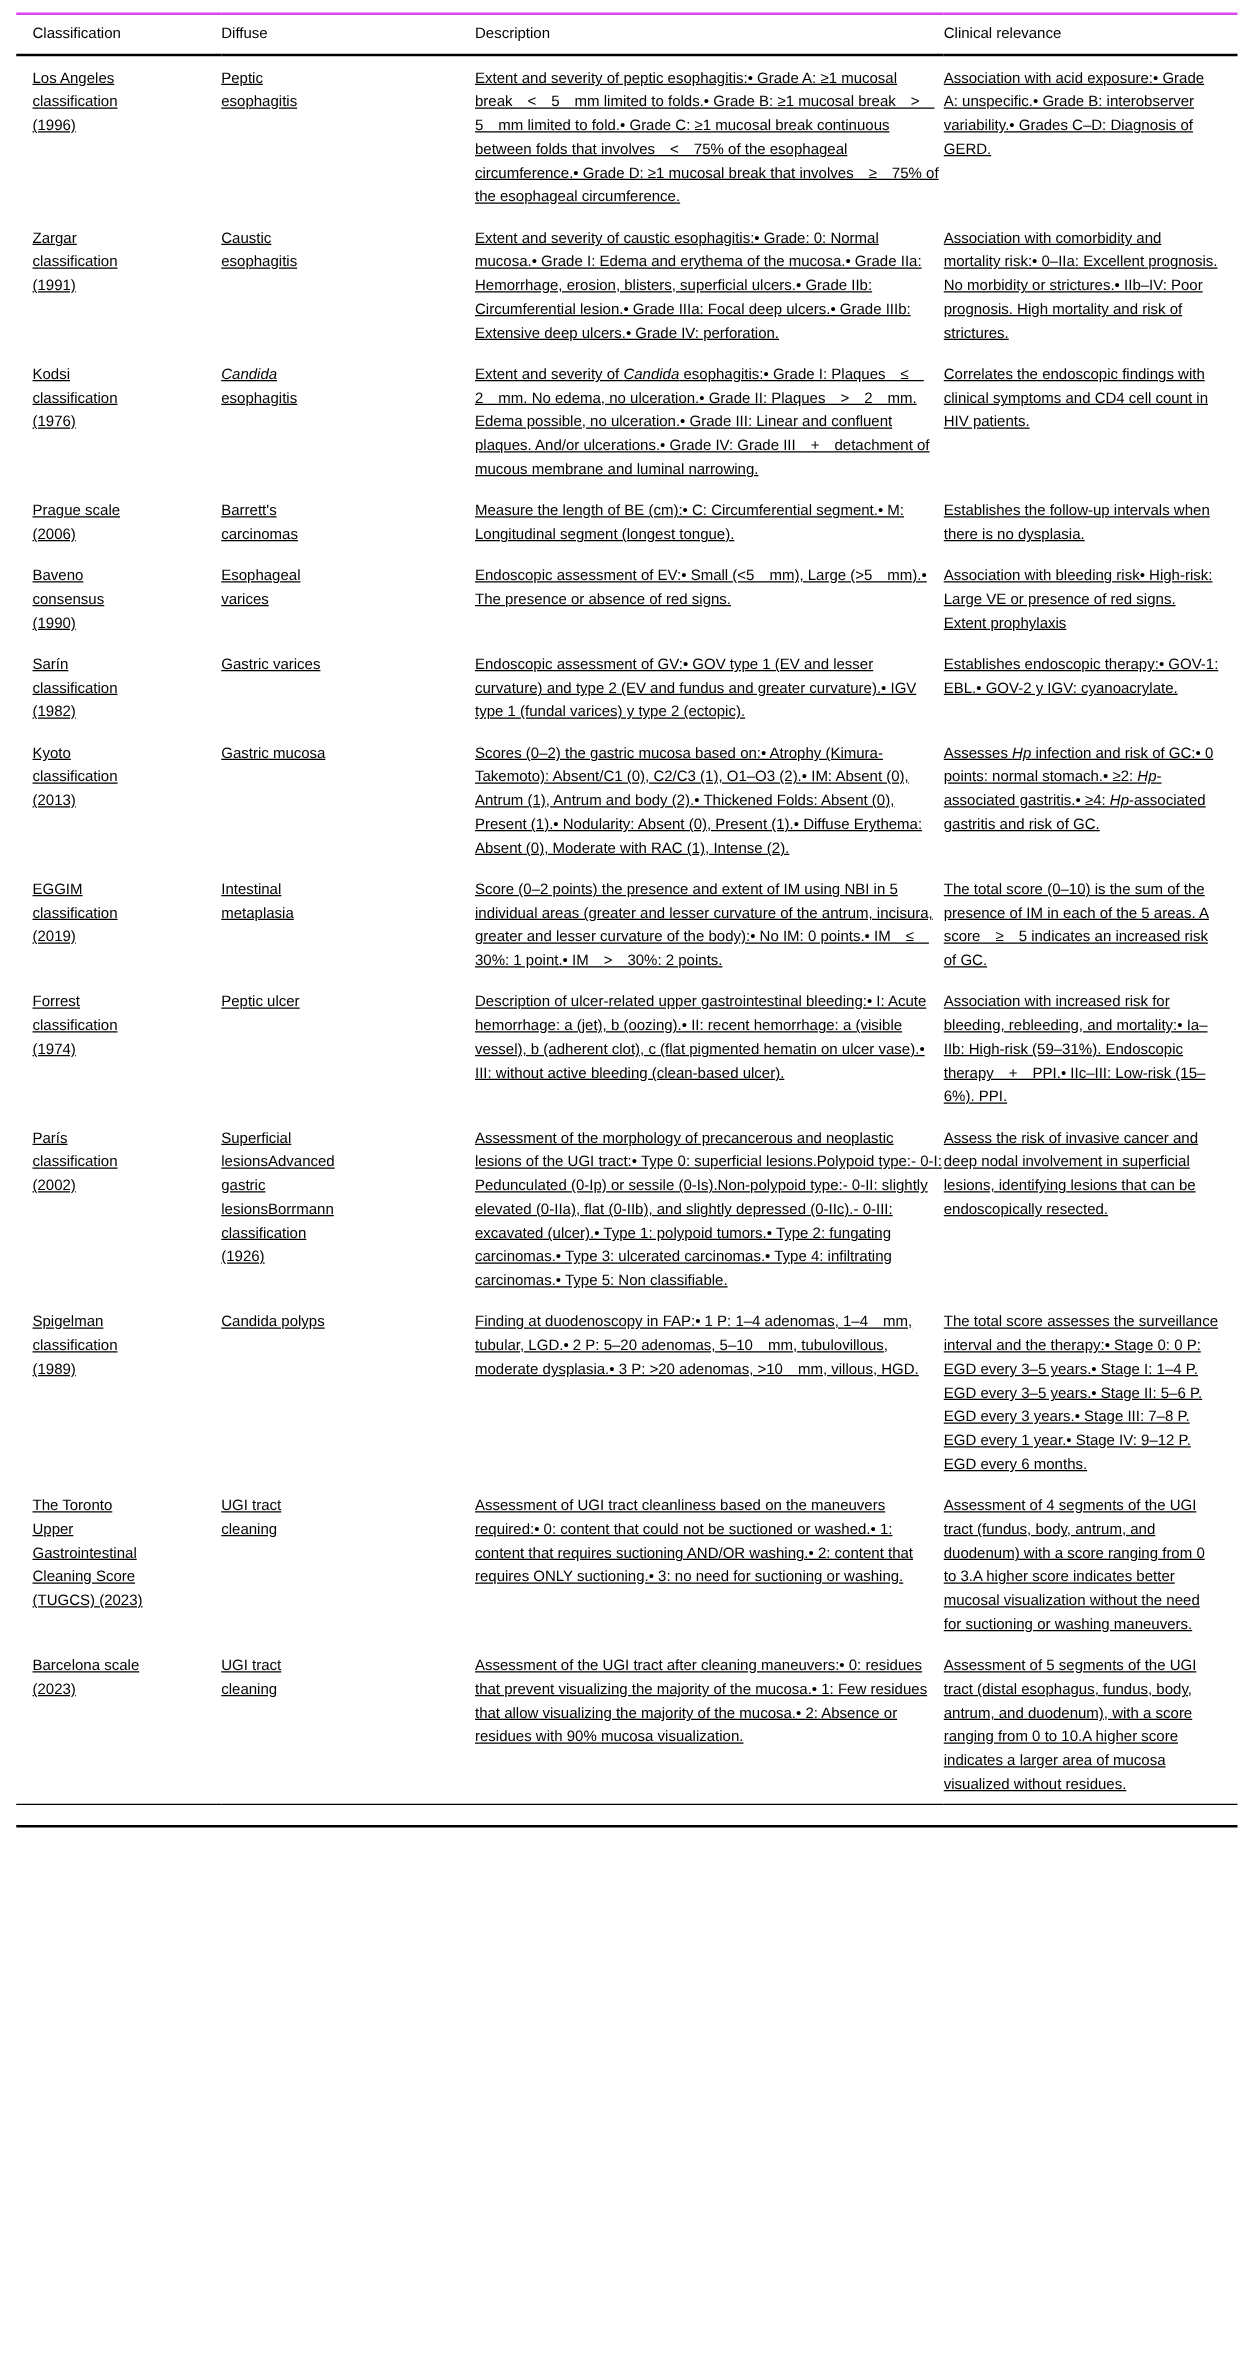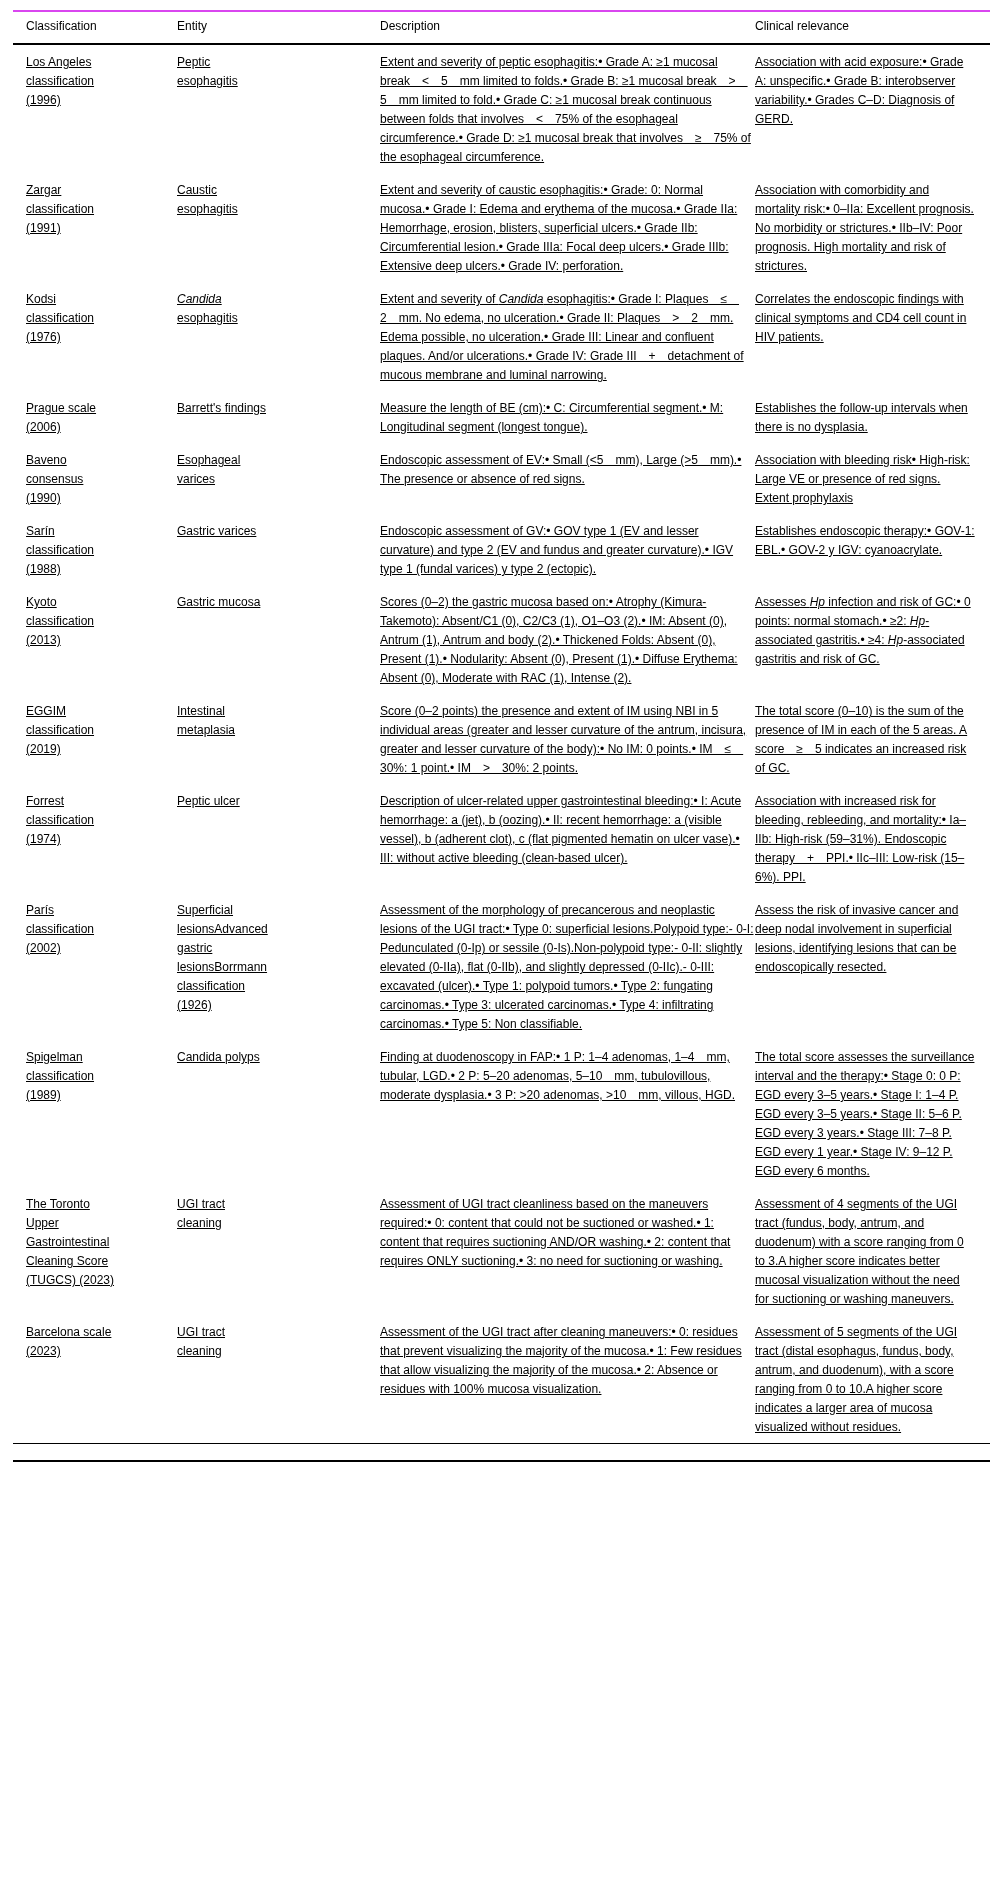--- a/index.html
+++ b/index.html
@@ -65,21 +65,21 @@
           <col class="c-entity">
           <col class="c-desc">
           <col class="c-clin">
       </colgroup>
       <thead>
         <tr>
           <th>
               <span class="inner inner-class">Classification</span>
             </th>
           <th>
-              <span class="inner inner-entity">Entity</span>
+              <span class="inner inner-entity">Diffuse</span>
             </th>
           <th>
               <span class="inner inner-desc">Description</span>
             </th>
           <th>
               <span class="inner inner-clinical">Clinical relevance</span>
             </th>
         </tr>
       </thead>
       <tbody>
@@ -126,21 +126,21 @@
     <td>
               <span class="inner inner-clinical">Correlates the endoscopic findings with clinical symptoms and CD4 cell count in HIV patients.</span>
             </td>
   </tr>
 
   <tr>
     <td>
               <span class="inner inner-class">Prague scale (2006)</span>
             </td>
     <td>
-              <span class="inner inner-entity">Barrett's findings</span>
+              <span class="inner inner-entity">Barrett's carcinomas</span>
             </td>
     <td>
               <span class="inner inner-desc">Measure the length of BE (cm):• C: Circumferential segment.• M: Longitudinal segment (longest tongue).</span>
             </td>
     <td>
               <span class="inner inner-clinical">Establishes the follow-up intervals when there is no dysplasia.</span>
             </td>
   </tr>
 
   <tr>
@@ -153,21 +153,21 @@
     <td>
               <span class="inner inner-desc">Endoscopic assessment of EV:• Small (&lt;5  mm), Large (&gt;5  mm).• The presence or absence of red signs.</span>
             </td>
     <td>
               <span class="inner inner-clinical">Association with bleeding risk• High-risk: Large VE or presence of red signs. Extent prophylaxis</span>
             </td>
   </tr>
 
   <tr>
     <td>
-              <span class="inner inner-class">Sarín classification (1988)</span>
+              <span class="inner inner-class">Sarín classification (1982)</span>
             </td>
     <td>
               <span class="inner inner-entity">Gastric varices</span>
             </td>
     <td>
               <span class="inner inner-desc">Endoscopic assessment of GV:• GOV type 1 (EV and lesser curvature) and type 2 (EV and fundus and greater curvature).• IGV type 1 (fundal varices) y type 2 (ectopic).</span>
             </td>
     <td>
               <span class="inner inner-clinical">Establishes endoscopic therapy:• GOV-1: EBL.• GOV-2 y IGV: cyanoacrylate.</span>
             </td>
@@ -264,21 +264,21 @@
   </tr>
 
   <tr>
     <td>
               <span class="inner inner-class">Barcelona scale (2023)</span>
             </td>
     <td>
               <span class="inner inner-entity">UGI tract cleaning</span>
             </td>
     <td>
-              <span class="inner inner-desc">Assessment of the UGI tract after cleaning maneuvers:• 0: residues that prevent visualizing the majority of the mucosa.• 1: Few residues that allow visualizing the majority of the mucosa.• 2: Absence or residues with 100% mucosa visualization.</span>
+              <span class="inner inner-desc">Assessment of the UGI tract after cleaning maneuvers:• 0: residues that prevent visualizing the majority of the mucosa.• 1: Few residues that allow visualizing the majority of the mucosa.• 2: Absence or residues with 90% mucosa visualization.</span>
             </td>
     <td>
               <span class="inner inner-clinical">Assessment of 5 segments of the UGI tract (distal esophagus, fundus, body, antrum, and duodenum), with a score ranging from 0 to 10.A higher score indicates a larger area of mucosa visualized without residues.</span>
             </td>
   </tr>
 </tbody>
     </table>
     <div class="bottom-gap"></div>
   </div>
   <div class="bottom-rule"></div>

